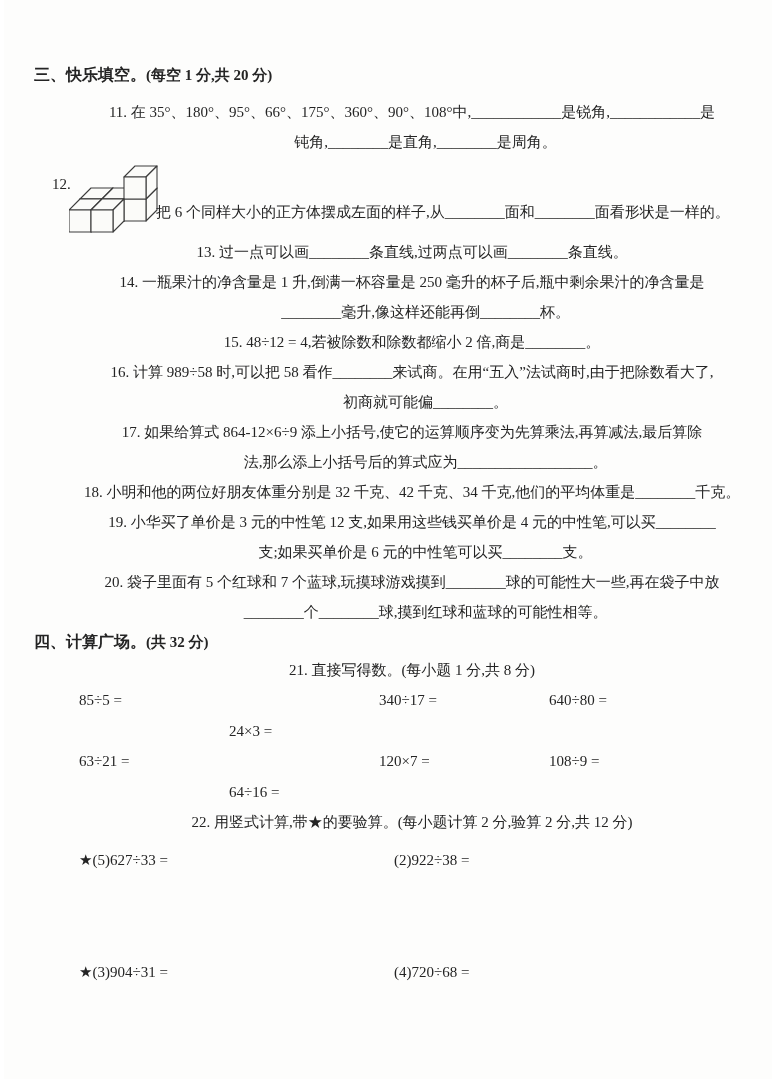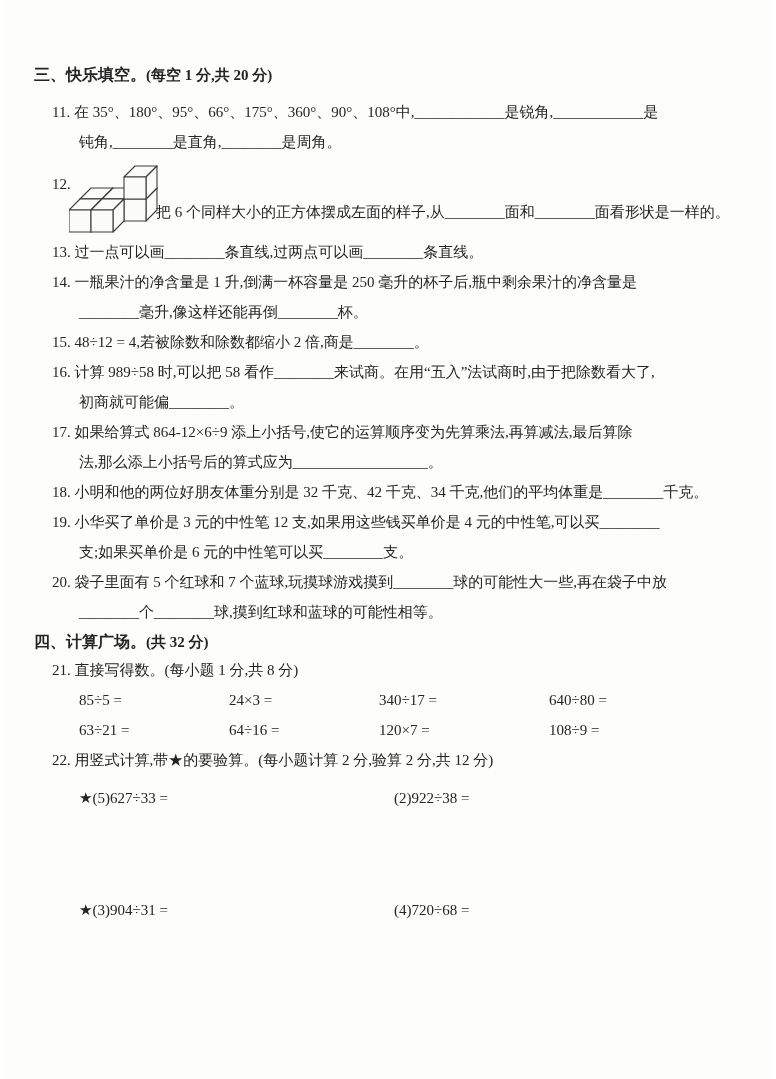--- a/index.html
+++ b/index.html
@@ -20,38 +20,39 @@
     line-height: 26px;
     font-weight: bold;
     font-size: 16px;
     white-space: nowrap;
   }
   .sec-title .note { font-weight: bold; font-size: 15px; }
   .line {
     margin-left: 48px;
     line-height: 30px;
     white-space: nowrap;
+    text-align: center;
   }
   .cont { margin-left: 75px; }
   .mt8 { margin-top: 9px; }
   .mt2 { margin-top: 2px; }
   
   .q12 {
     position: relative;
     margin-left: 48px;
     margin-top: 4px;
     height: 76px;
   }
   .q12 .qnum { position: absolute; left: 0; top: 8px; line-height: 30px; }
   .q12 .figure { position: absolute; left: 17px; top: 1px; }
   .q12 .qtext { position: absolute; left: 104px; top: 36px; line-height: 30px; white-space: nowrap; }
   
   .calc-row { display: flex; margin-left: 75px; line-height: 30px; white-space: nowrap; }
   .calc-row .c1 { width: 150px; }
-  .calc-row .c2 { width: 150px; }
+  .calc-row .c2 { width: 150px; margin-top: 31px; }
   .calc-row .c3 { width: 170px; }
   .calc-row .c4 { flex: 1; }
   
   .vert-row { display: flex; margin-left: 75px; line-height: 30px; white-space: nowrap; }
   .vert-row .v1 { width: 315px; }
   .vert-row.first { margin-top: 8px; }
   .workspace { height: 82px; }
   svg .face { fill: #fbfbf9; stroke: #3c3c3c; stroke-width: 1.1; stroke-linejoin: round; }
 </style>
 </head>

